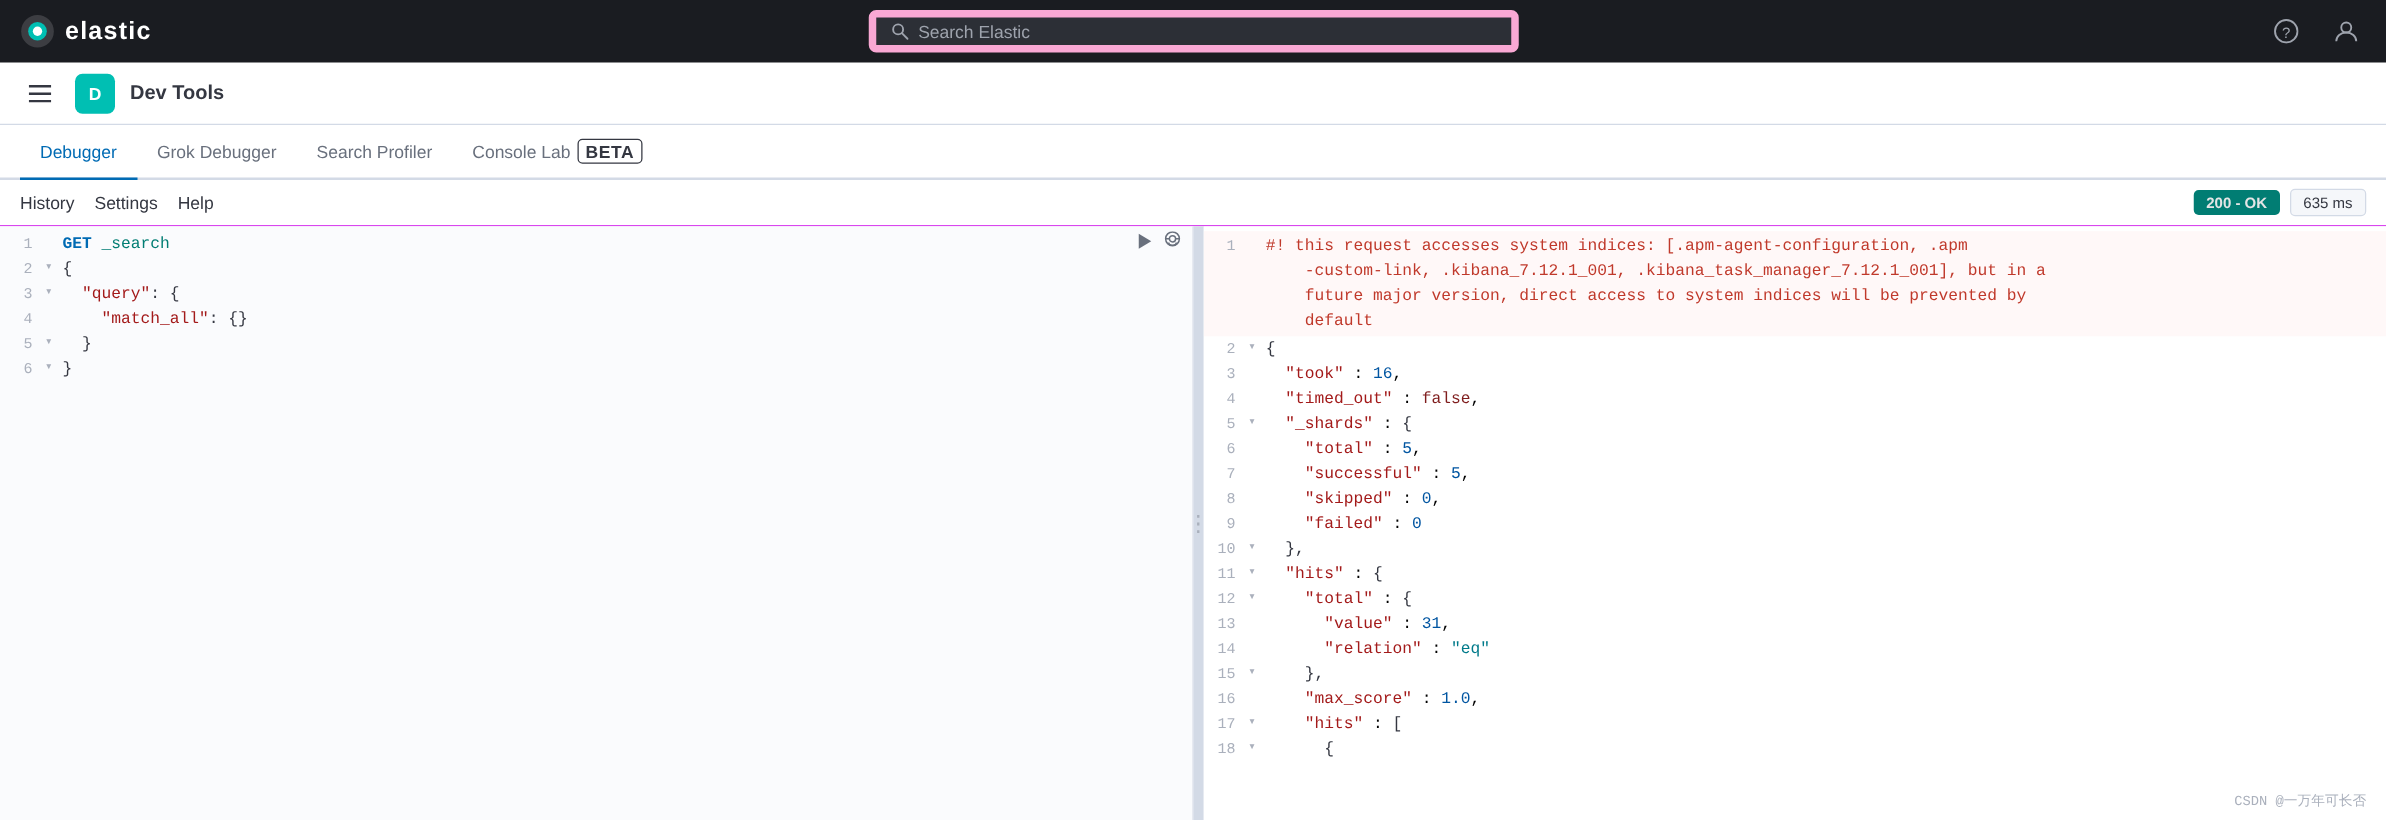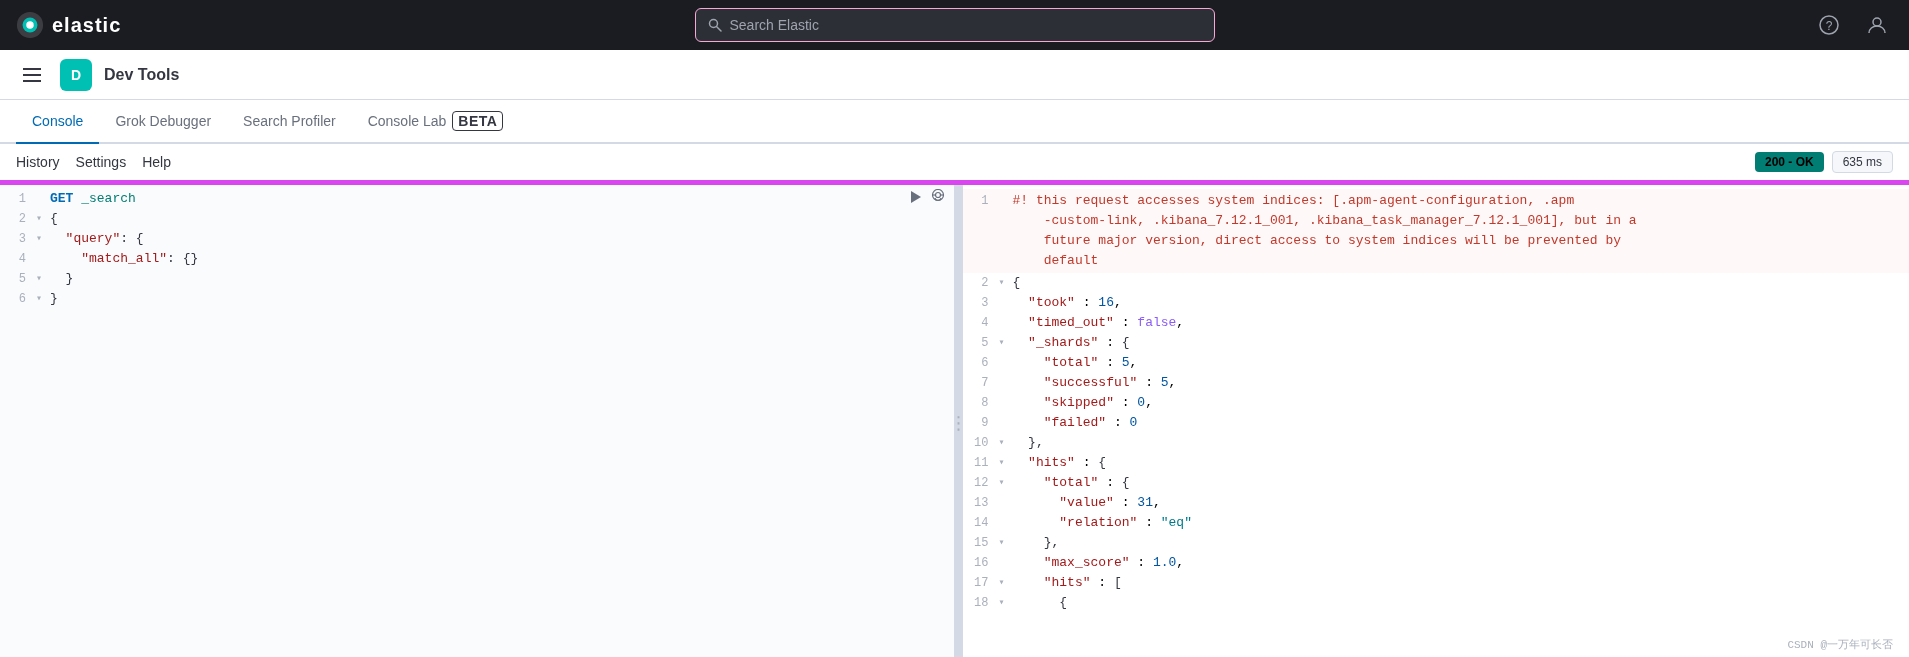--- a/index.html
+++ b/index.html
@@ -30,21 +30,21 @@
     }
     .search-bar-container {
       position: absolute;
       left: 50%;
       transform: translateX(-50%);
       width: 520px;
     }
     .search-bar {
       width: 100%;
       background: #2c2f36;
-      border: 1px solid #f9a8d4;
+      border: 6px solid #f9a8d4;
       border-radius: 6px;
       height: 34px;
       display: flex;
       align-items: center;
       padding: 0 12px;
       gap: 8px;
       cursor: text;
     }
     .search-bar-text {
       color: #9ea3ad;
@@ -147,39 +147,39 @@
       letter-spacing: 0.5px;
     }
 
     
     .toolbar {
       display: flex;
       align-items: center;
       padding: 6px 16px;
       gap: 16px;
       background: #fff;
-      border-bottom: 5px solid #d946ef;
+      border-bottom: 1px solid #d946ef;
     }
     .toolbar-btn {
       font-size: 14px;
       color: #343741;
       cursor: pointer;
       background: none;
       border: none;
       padding: 4px 0;
     }
     .toolbar-right {
       margin-left: auto;
       display: flex;
       align-items: center;
       gap: 8px;
     }
     .status-badge {
       background: #017d73;
-      color: #000000;
+      color: #e5e5e5;
       font-size: 12px;
       font-weight: 600;
       padding: 3px 10px;
       border-radius: 4px;
     }
     .time-badge {
       background: #f5f7fa;
       border: 1px solid #d3dae6;
       color: #343741;
       font-size: 12px;
@@ -279,21 +279,21 @@
       font-size: 13px;
     }
     .response-area {
       padding: 4px 0;
       line-height: 20px;
     }
     .r-comment { color: #c0392b; }
     .r-key { color: #a31a1a; }
     .r-string { color: #007a8a; }
     .r-number { color: #0055a1; }
-    .r-bool { color: #8b5cf6; }
+    .r-bool { color: #7f1d1d; }
     .r-brace { color: #343741; }
 
     .response-line {
       display: flex;
       align-items: flex-start;
       min-height: 20px;
     }
     .r-line-num {
       width: 36px;
       min-width: 36px;
@@ -378,21 +378,21 @@
       <line x1="0" y1="7" x2="18" y2="7" stroke="#343741" stroke-width="2"></line>
       <line x1="0" y1="13" x2="18" y2="13" stroke="#343741" stroke-width="2"></line>
     </svg>
   </div>
   <div class="app-icon">D</div>
   <span class="app-title">Dev Tools</span>
 </div>
 
 <div class="tab-bar">
   <div class="tab active">
-    <span>Console</span>
+    <span>Debugger</span>
   </div>
   <div class="tab">
     <span>Grok Debugger</span>
   </div>
   <div class="tab">
     <span>Search Profiler</span>
   </div>
   <div class="tab">
     <span>Console Lab</span>
     <span class="beta-badge">BETA</span>

